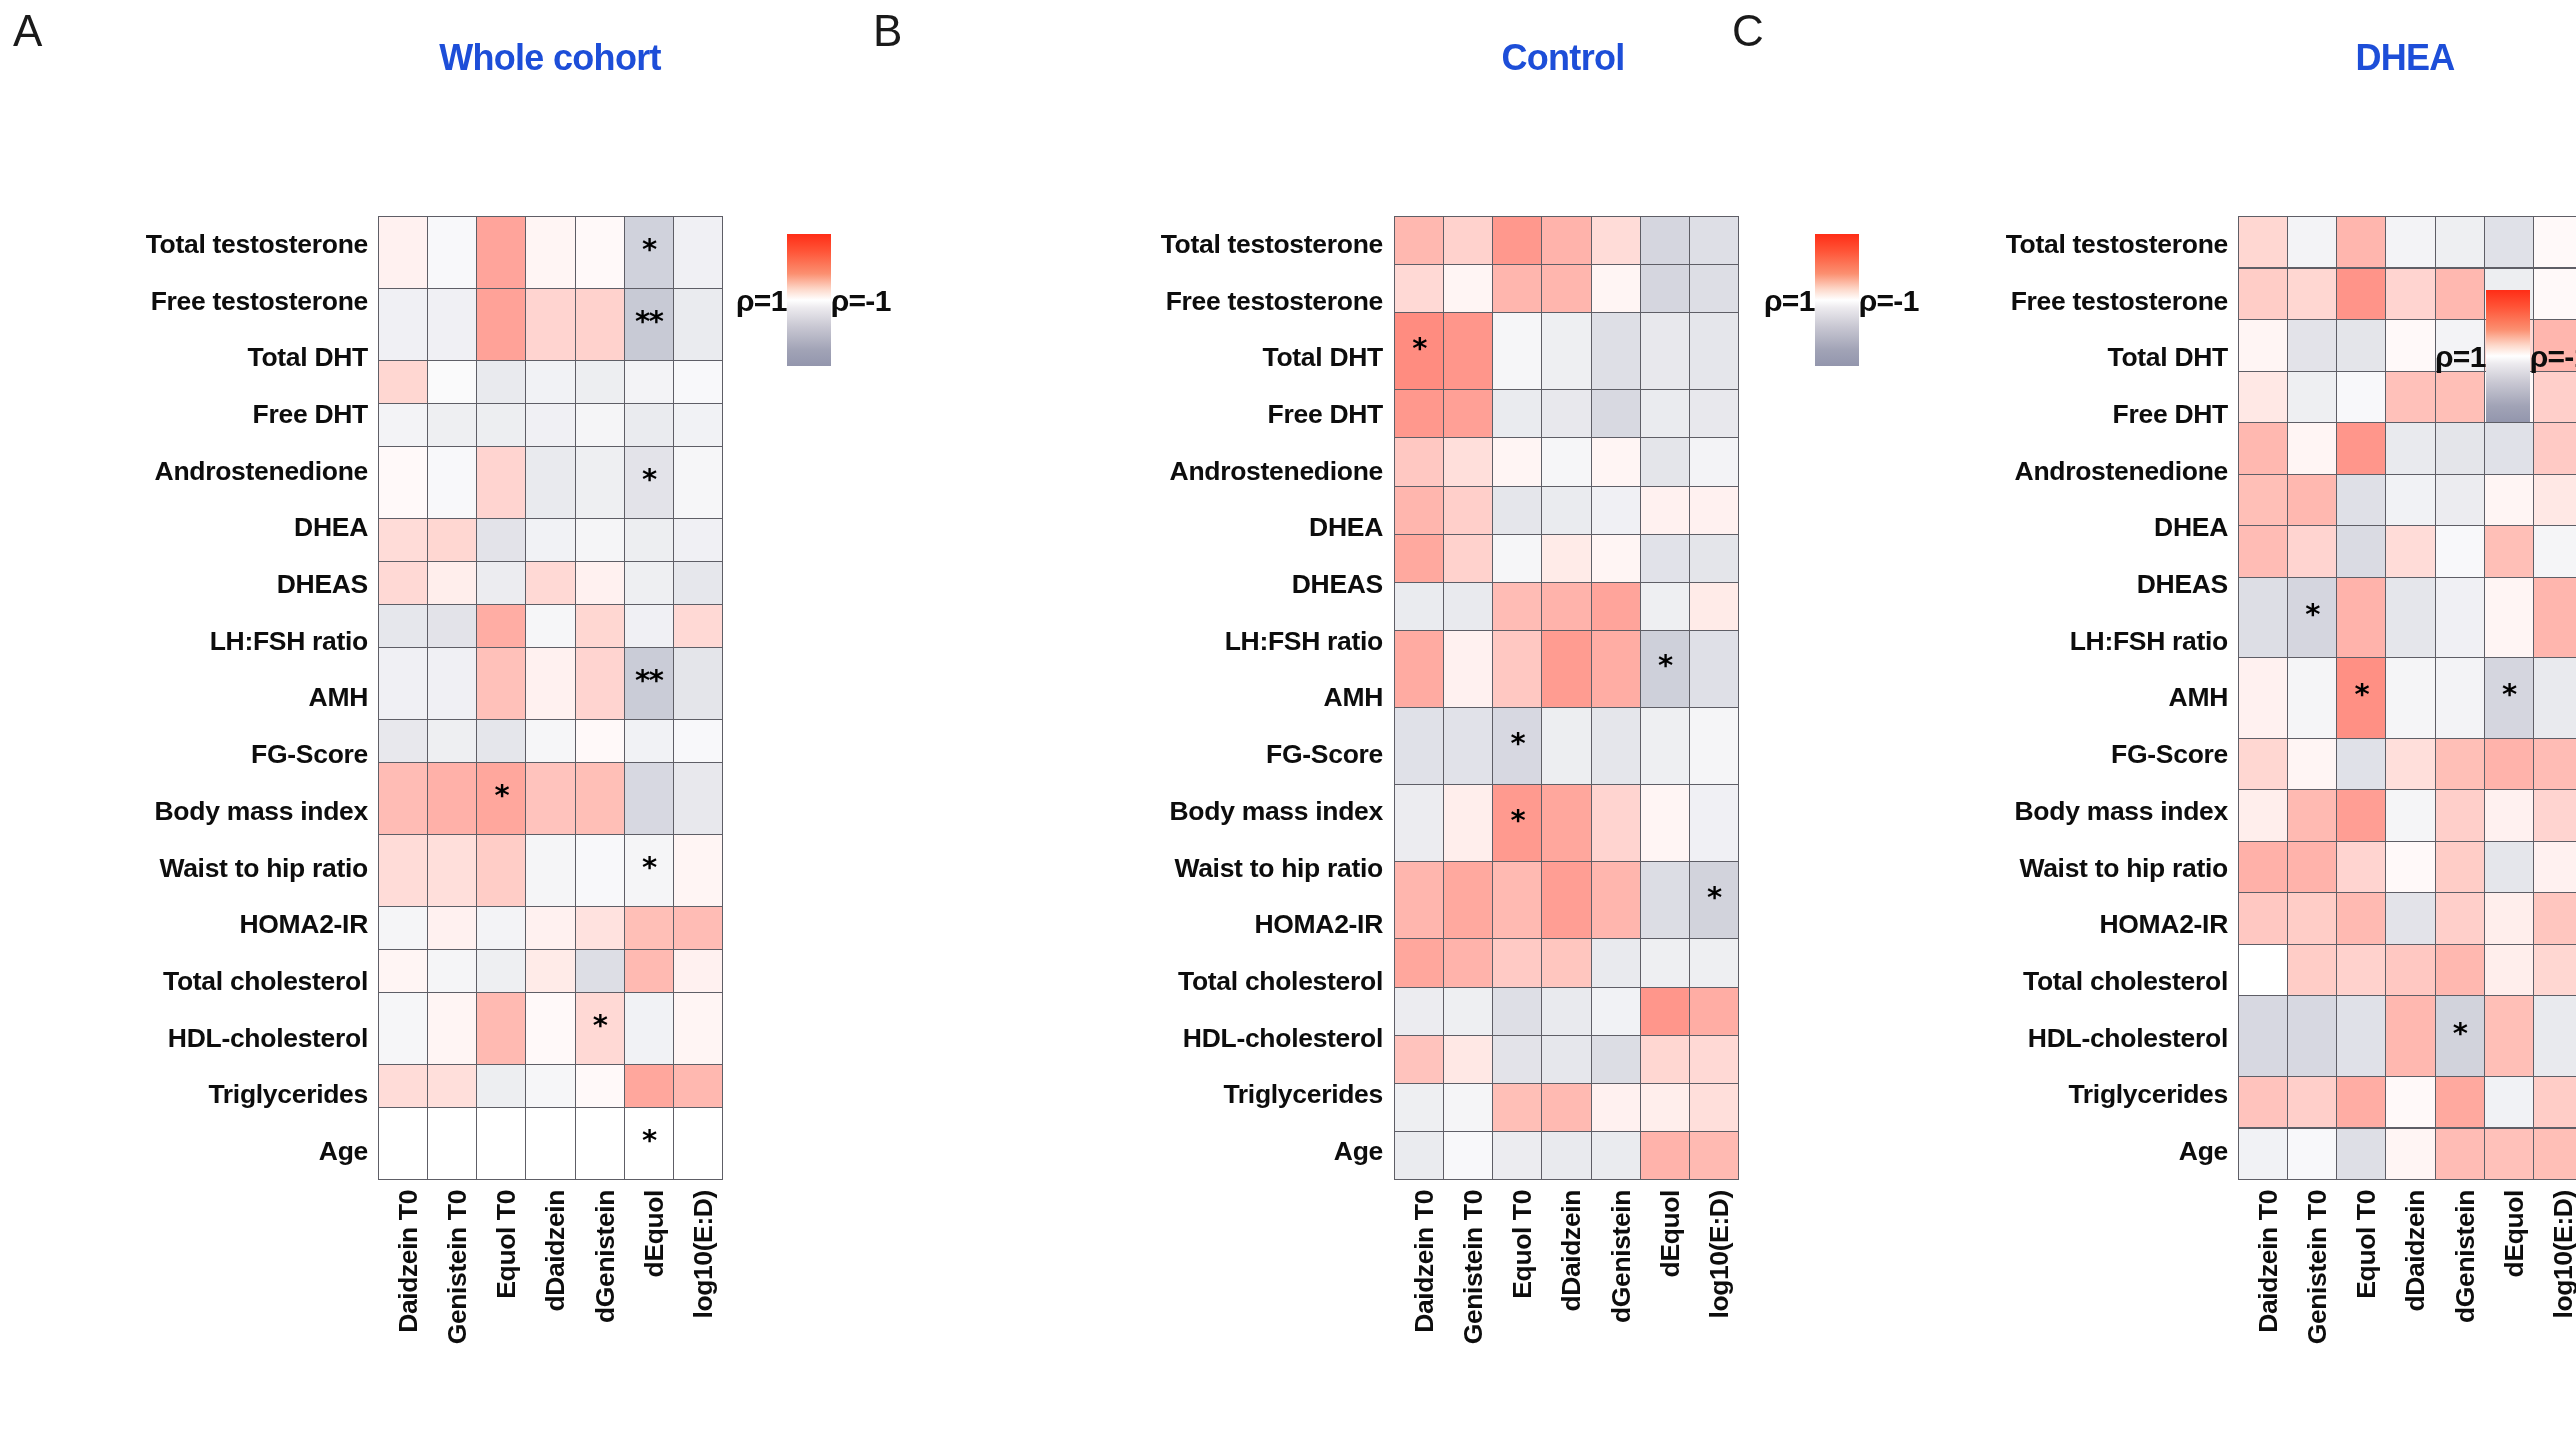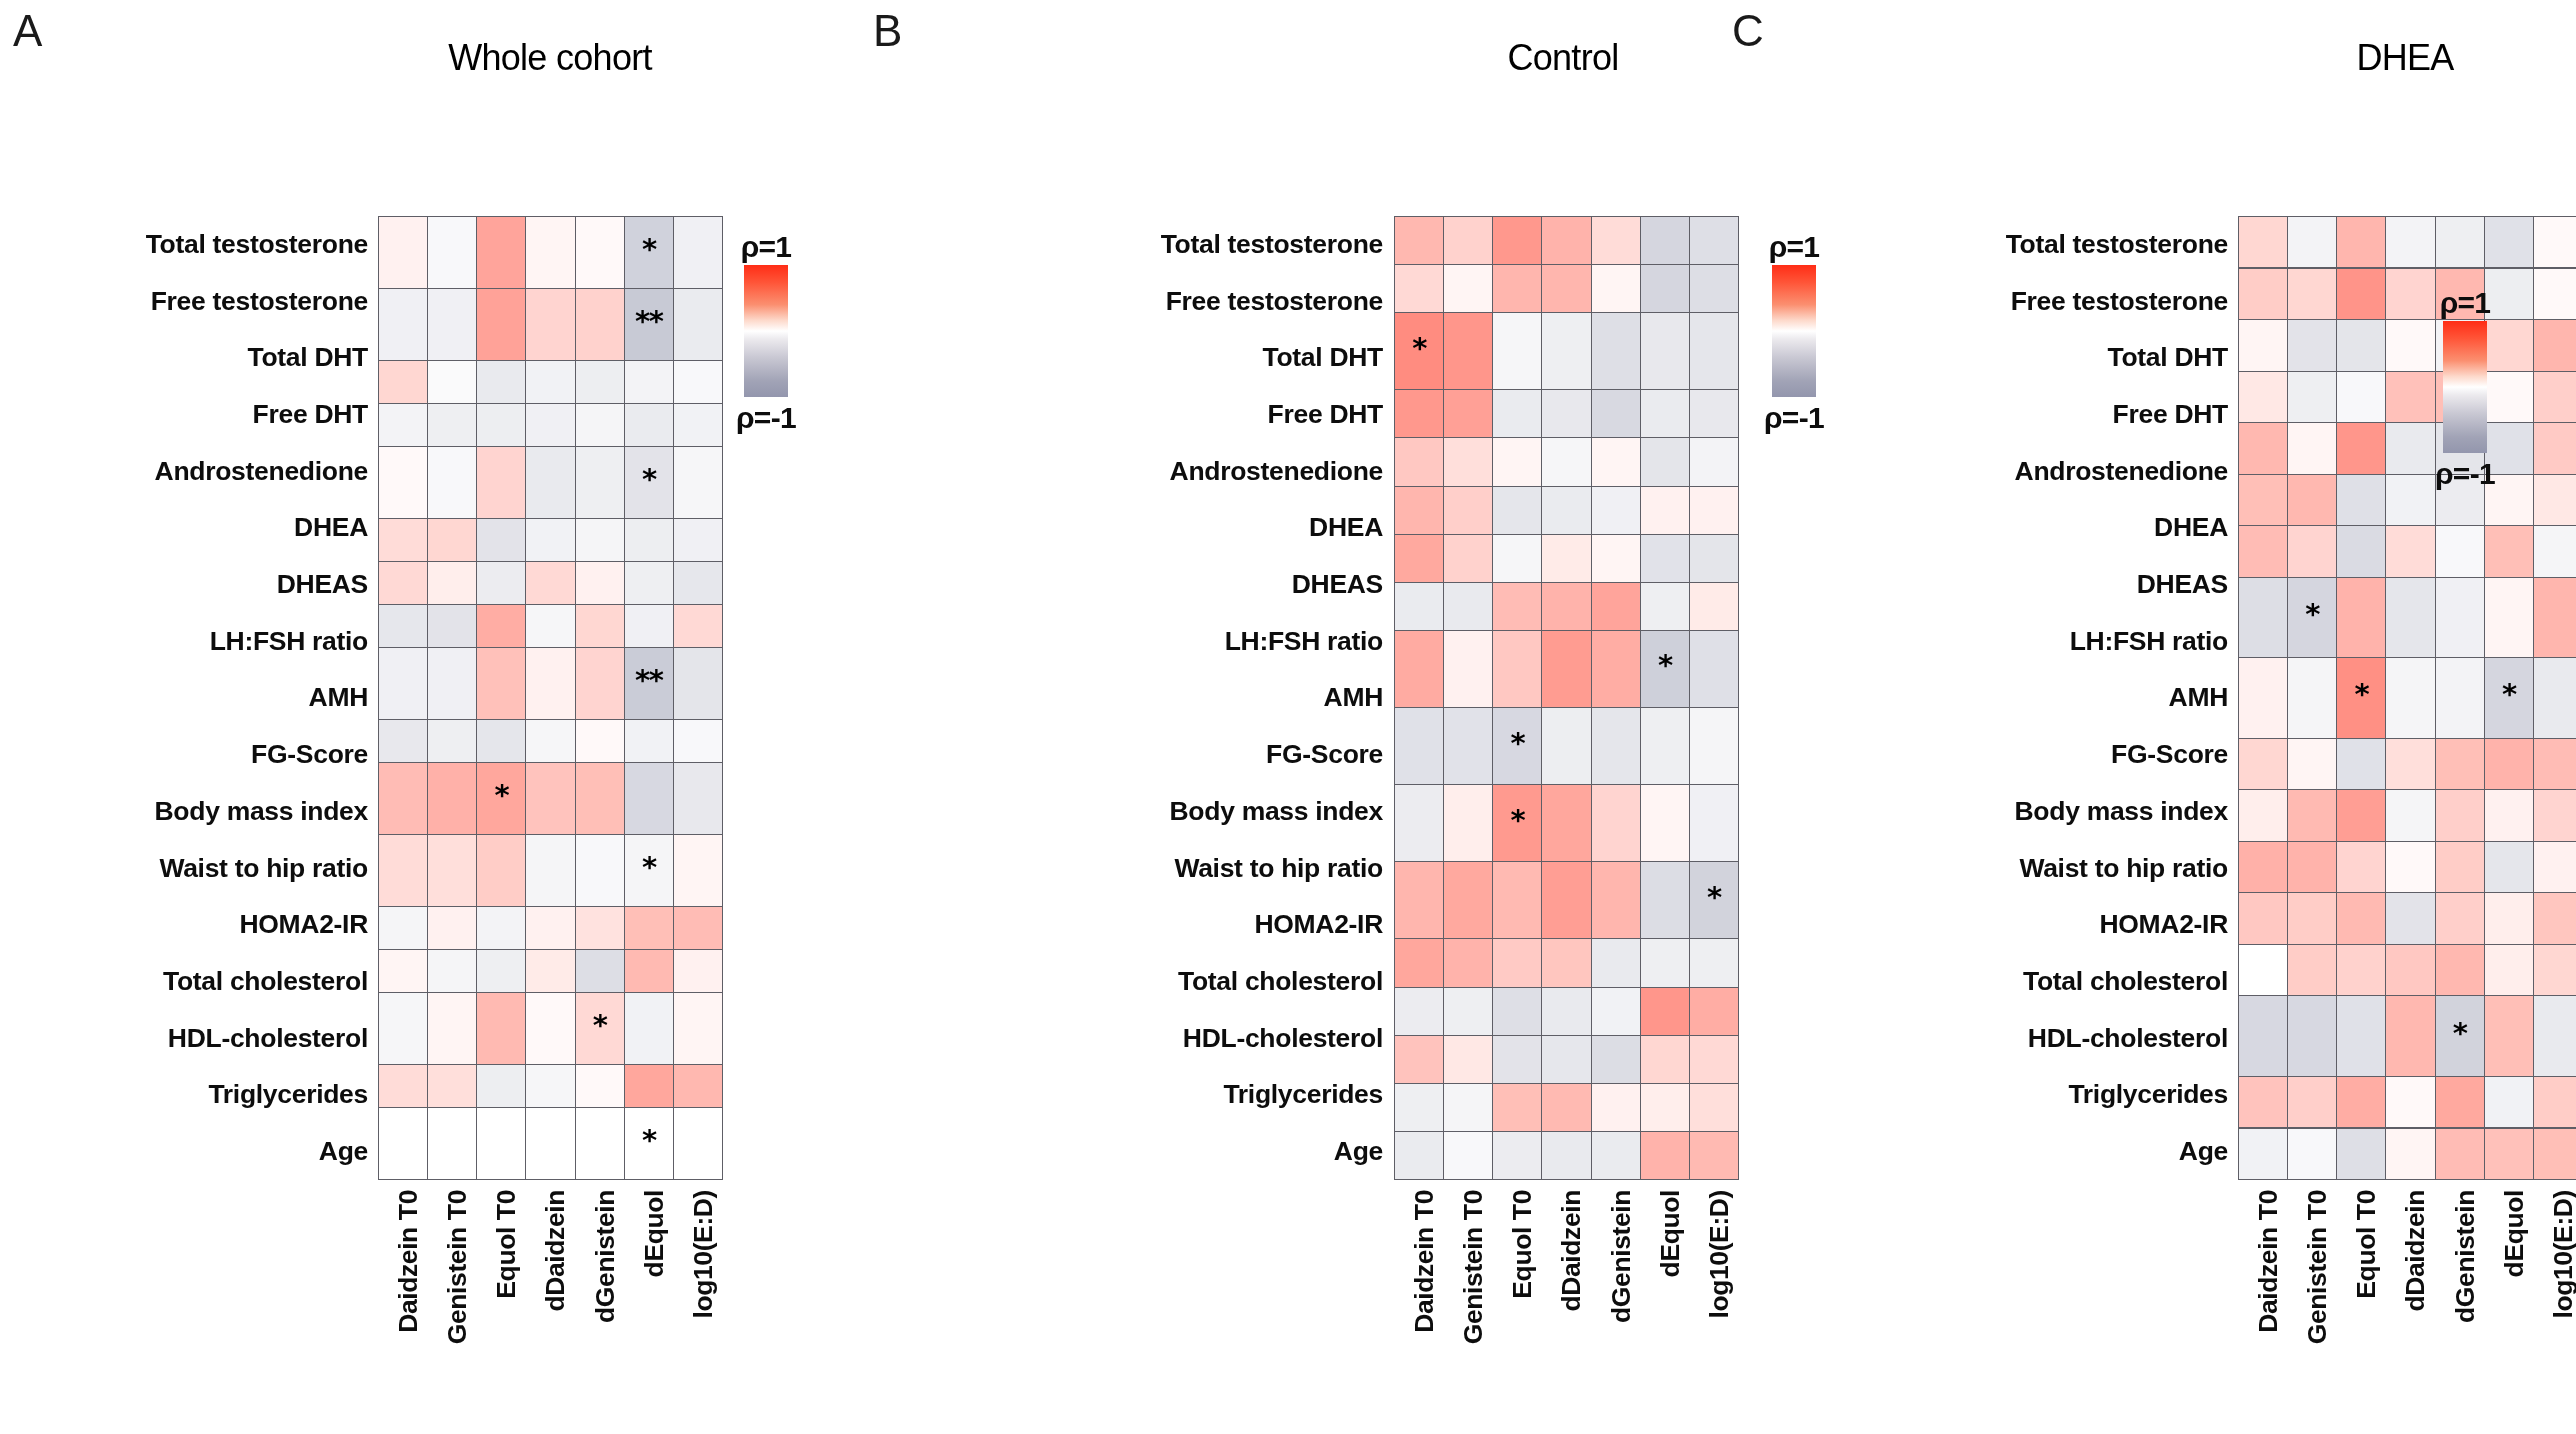--- a/index.html
+++ b/index.html
@@ -28,22 +28,22 @@
     position: absolute;
     font-size: 44px;
     font-weight: 400;
     color: #1a1a1a;
     letter-spacing: 0px;
     line-height: 1;
   }
   .panel-title {
     position: absolute;
     font-size: 36px;
-    font-weight: normal;
-    color: #000000;
+    font-weight: bold;
+    color: #1d4ed8;
     text-align: center;
     white-space: nowrap;
     transform: translateX(-50%);
     letter-spacing: -0.7px;
   }
   .row-labels {
     position: absolute;
     display: flex;
     flex-direction: column;
     align-items: flex-end;
@@ -104,21 +104,21 @@
     font-size: 26.5px;
     font-weight: bold;
     color: #0d0d0d;
     white-space: nowrap;
     letter-spacing: -0.4px;
     margin-left: -10px;
   }
   .legend {
     position: absolute;
     display: flex;
-    flex-direction: column;
+    flex-direction: row;
     align-items: center;
   }
   .legend-label {
     font-size: 30px;
     font-weight: bold;
     color: #0d0d0d;
     line-height: 1.05;
     white-space: nowrap;
     letter-spacing: -0.7px;
   }

